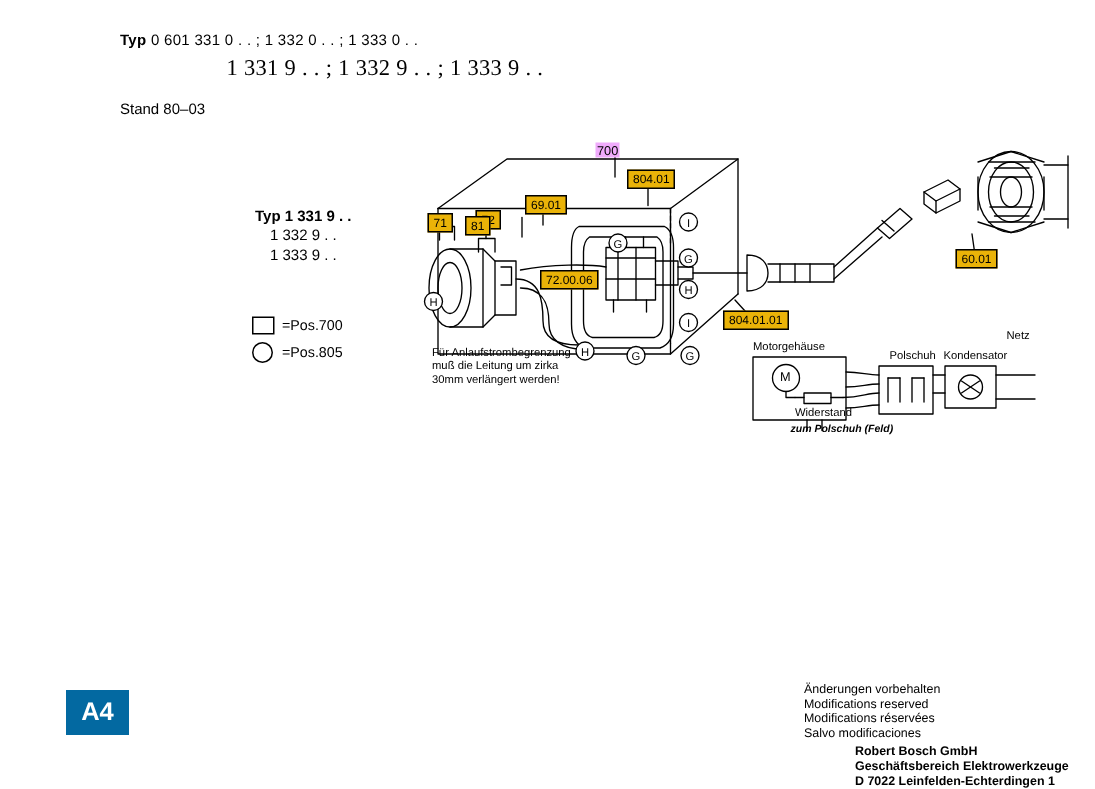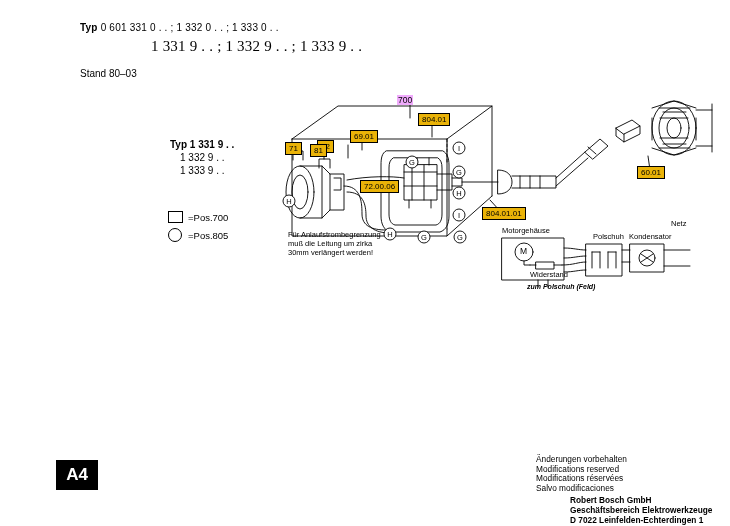--- a/index.html
+++ b/index.html
@@ -112,23 +112,23 @@
     left: 536px; top: 421px;
     font-size: 8.3px;
     line-height: 9.6px;
     white-space: nowrap;
     margin-top: 34px;
   }
   #footer-text .b { font-weight: bold; padding-left: 34px; }
 
   
   #a4-badge {
-    left: 56px; top: 460px;
+    left: 44px; top: 460px;
     width: 42px; height: 30px;
-    background: #000000;
+    background: #0369a1;
     color: #fff;
     font-size: 17px;
     font-weight: bold;
     display: flex;
     align-items: center;
     justify-content: center;
   }
 
   
   #artwork {

